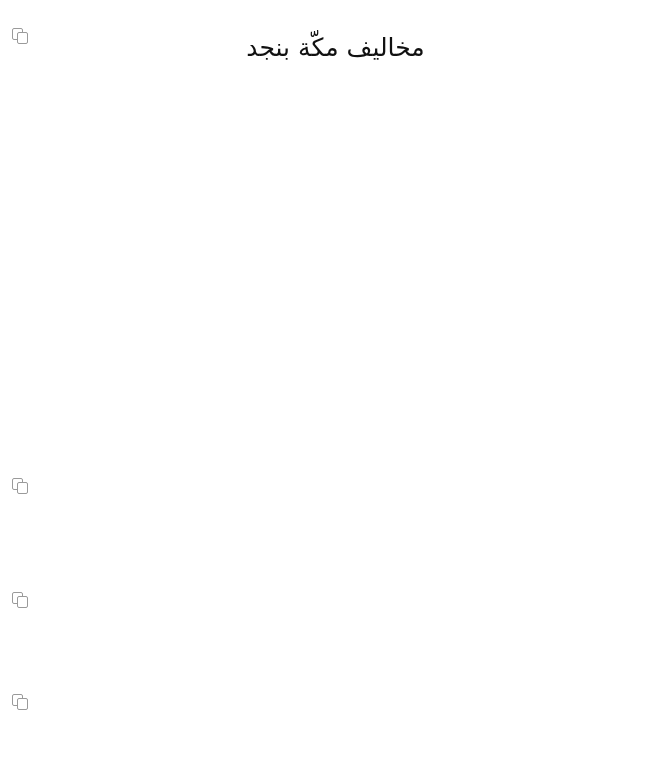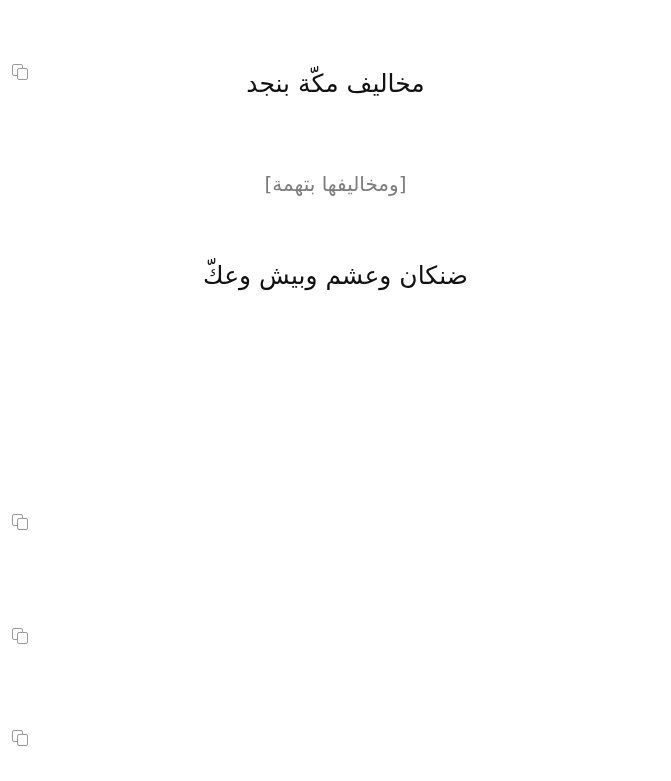--- a/index.html
+++ b/index.html
@@ -15,21 +15,20 @@
     overflow: hidden;
     position: relative;
   }
   .page {
     position: relative;
     width: 671px;
     height: 642px;
     box-sizing: border-box;
     padding: 18px 40px 2px 40px;
     direction: rtl;
-    margin-top: 36px;
   }
   .block {
     position: relative;
     direction: rtl;
     text-align: center;
     font-family: "DejaVu Sans", "Liberation Sans", sans-serif;
     font-size: 25px;
     line-height: 1.95;
     color: #111111;
     font-weight: 400;
@@ -101,17 +100,15 @@
     <span class="sheet-front"></span>
   </div>
   <div class="copy-mark" style="top:694px;">
     <span class="sheet-back"></span>
     <span class="sheet-front"></span>
   </div>
 
   <div class="block heading-line">مخاليف مكّة بنجد</div>
 
 
-  <div class="block bracket-line">[ومخاليفها بتهمة]</div>
 
-  <div class="block last-line">ضنكان وعشم وبيش وعكّ</div>
 
 </div>
 
 </body></html>

